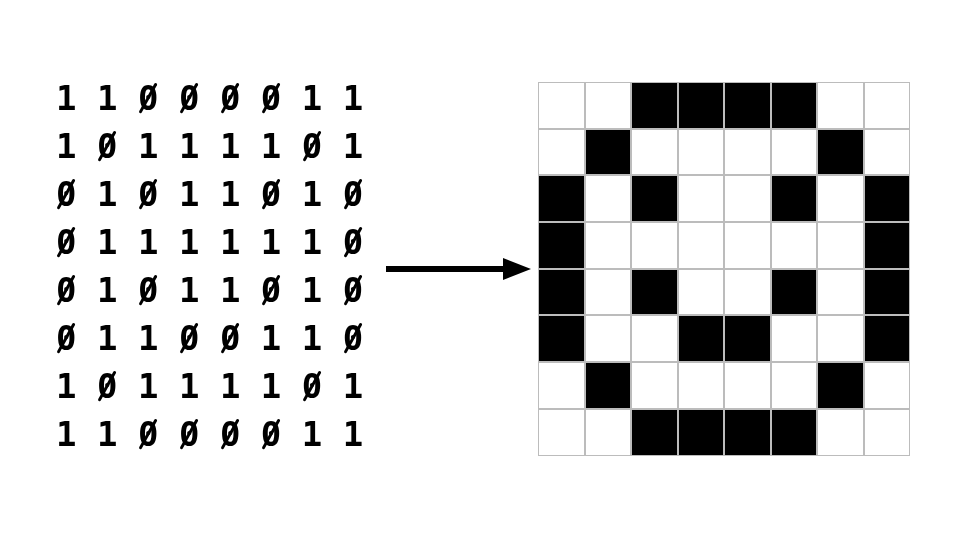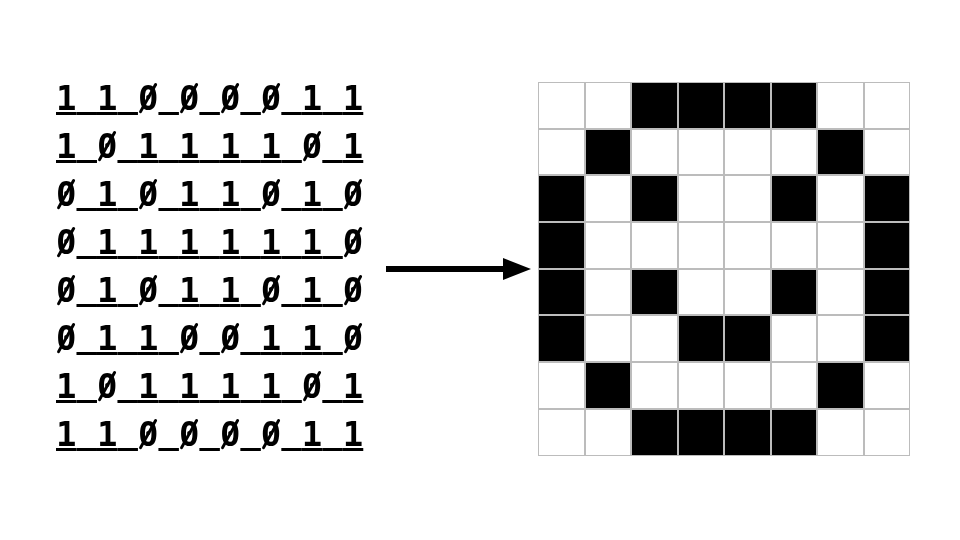--- a/index.html
+++ b/index.html
@@ -17,21 +17,21 @@
   .binary-block {
     position: absolute;
     left: 56px; top: 74px;
     font-size: 34px;
     font-weight: bold;
     line-height: 48px;
     color: var(--ink, #000);
     white-space: pre;
     letter-spacing: 0;
   }
-  .brow { height: 48px; text-decoration: underline; }
+  .brow { height: 48px; }
   .z { position: relative; display: inline-block; }
   .z::after {
     content: "";
     position: absolute;
     left: 50%; top: 15%;
     height: 70%;
     width: 2.6px;
     background: var(--ink, #000);
     transform: translateX(-50%) rotate(29deg);
     border-radius: 1.5px;

